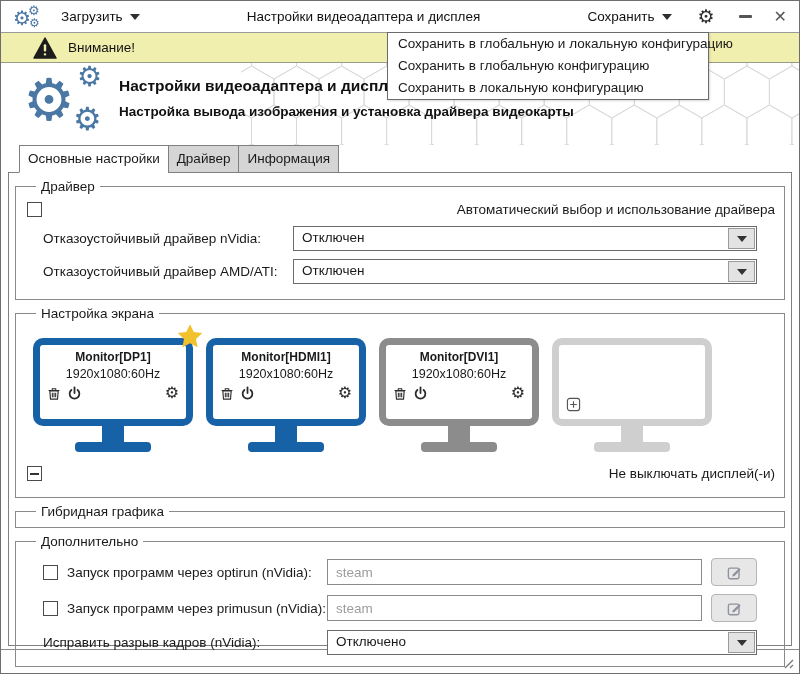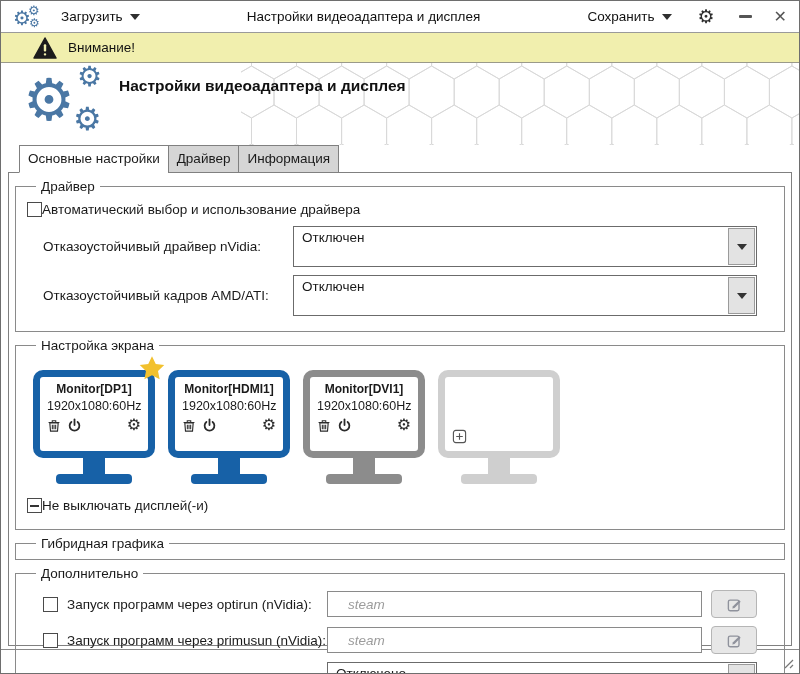--- a/index.html
+++ b/index.html
@@ -44,58 +44,58 @@
   .tab.active { background:#fff; border-bottom:1px solid #fff; }
 
   
   .main { flex:1; display:flex; flex-direction:column; padding:0 7px; }
   .panel { border:1px solid #808080; background:#fff; height:474px; padding:3px 5px 4px; z-index:2;
            display:flex; flex-direction:column; }
   fieldset { border:1px solid #8a8a8a; margin:3px 1px; padding:1px 9px 7px; }
   legend { font-size:13.5px; margin-left:11px; padding:0 5px; }
 
   .row { display:flex; align-items:center; margin:8px 18px; }
-  .cbrow { display:flex; align-items:center; margin:7px 0 9px 2px; }
+  .cbrow { display:flex; align-items:center; gap:9px; margin:7px 0 9px 2px;justify-content:space-between; }
   .cb { width:15px; height:15px; border:1px solid #4a4a4a; background:#fff; flex:none;
         display:inline-flex; align-items:center; justify-content:center; cursor:pointer; }
   .cb.checked::after { content:"\2713"; font-size:13px; font-weight:bold; color:#222; margin-top:-2px; }
   .cb.indet::after { content:""; width:9px; height:2px; background:#333; }
   .lbl { font-size:13.5px; }
 
-  .combo { flex:1; height:41px; border:1px solid #6b6b6b; background:#fff; display:flex;
+  .combo { flex:1; height:25px; border:1px solid #6b6b6b; background:#fff; display:flex;
            align-items:stretch; cursor:pointer; }
   .combo-text { flex:1; font-size:13.5px; padding:3px 8px; white-space:nowrap; overflow:hidden; }
   .combo-btn { width:27px; flex:none; background:#e3e3e3; border:1px solid #9a9a9a; margin:1px;
                display:flex; align-items:center; justify-content:center; }
   .combo-btn .caret { border-top-color:#333; }
 
   .lblcol { width:250px; flex:none; font-size:13.5px; }
   .lblcol2 { width:284px; flex:none; display:flex; align-items:center; gap:9px; font-size:13.5px; }
 
   
   .monrow { display:flex; gap:13px; padding:16px 8px 2px; }
-  .monitor { width:122px; flex:none; position:relative; cursor:pointer; }
+  .monitor { width:160px; flex:none; position:relative; cursor:pointer; }
   .mon-screen { position:relative; height:88px; background:#fff; border:7px solid #1761a7;
                 border-radius:10px; padding:5px 7px 3px; }
   .mon-name { font-size:12px; font-weight:bold; text-align:center; white-space:nowrap; }
   .mon-mode { font-size:12.5px; text-align:center; margin-top:3px; white-space:nowrap; }
   .mon-icons { display:flex; align-items:center; gap:6px; margin-top:4px; }
   .mon-gear { margin-left:auto; font-size:16px; line-height:1; color:#2b2b2b; cursor:pointer; }
   .mon-neck { width:22px; height:16px; background:#1761a7; margin:0 auto; }
   .mon-base { width:76px; height:10px; background:#1761a7; border-radius:4px; margin:0 auto; }
   .monitor.gray .mon-screen { border-color:#8c8c8c; }
   .monitor.gray .mon-neck, .monitor.gray .mon-base { background:#8c8c8c; }
   .monitor.ghost .mon-screen { border-color:#cfcfcf; }
   .monitor.ghost .mon-neck, .monitor.ghost .mon-base { background:#cfcfcf; }
   .star { position:absolute; top:-15px; right:-12px; z-index:2; }
   .addicon { position:absolute; left:7px; bottom:7px; }
 
   
-  .tinput { flex:1; height:26px; border:1px solid #8a8a8a; font-size:13.5px; padding:0 20px;
-            font-family:"Liberation Sans",sans-serif; color:#222;font-style:italic; }
+  .tinput { flex:1; height:26px; border:1px solid #8a8a8a; font-size:13.5px; padding:0 8px;
+            font-family:"Liberation Sans",sans-serif; color:#222; }
   .tinput::placeholder { color:#9c9c9c; }
   .editbtn { width:46px; height:28px; flex:none; margin-left:9px; background:#e7e7e7;
              border:1px solid #b5b5b5; border-radius:4px; display:flex; align-items:center;
              justify-content:center; cursor:pointer; }
 
   
   .statusbar { flex:1; margin:3px -7px 0; border-top:1px solid #8a8a8a; position:relative; background:#fff; }
   .grip { position:absolute; right:5px; bottom:4px; cursor:nwse-resize; }
 
   
@@ -196,20 +196,21 @@
         <polygon points="573.4,120.0 550.9,133.0 528.4,120.0 528.4,94.0 550.9,81.0 573.4,94.0" fill="none" stroke="#b0b0b0" stroke-width="0.9"></polygon>
         <polygon points="618.5,120.0 595.9,133.0 573.4,120.0 573.4,94.0 595.9,81.0 618.5,94.0" fill="none" stroke="#b0b0b0" stroke-width="0.9"></polygon>
       </svg>
     <div class="logo">
       <span class="g" style="font-size:58px;left:0;top:6px;">⚙</span>
       <span class="g" style="font-size:28px;left:54px;top:-2px;">⚙</span>
       <span class="g" style="font-size:32px;left:50px;top:38px;">⚙</span>
     </div>
     <div class="hd-text">
       <div class="hd-title">Настройки видеоадаптера и дисплея</div>
+      <div class="hd-sub">Настройка вывода изображения и установка драйвера видеокарты</div>
     </div>
   </div>
 
   <div class="tabs">
     <div class="tab active">Основные настройки</div>
     <div class="tab">Драйвер</div>
     <div class="tab">Информация</div>
   </div>
 
   <div class="main">
@@ -224,21 +225,21 @@
         <div class="row">
           <span class="lblcol">Отказоустойчивый драйвер nVidia:</span>
           <div class="combo">
             <span class="combo-text">Отключен</span>
             <span class="combo-btn">
                 <span class="caret"></span>
               </span>
           </div>
         </div>
         <div class="row">
-          <span class="lblcol">Отказоустойчивый кадров AMD/ATI:</span>
+          <span class="lblcol">Отказоустойчивый драйвер AMD/ATI:</span>
           <div class="combo">
             <span class="combo-text">Отключен</span>
             <span class="combo-btn">
                 <span class="caret"></span>
               </span>
           </div>
         </div>
       </fieldset>
 
       <fieldset>
@@ -373,14 +374,19 @@
 
     </div>
 
     <div class="statusbar">
       <svg class="grip" width="14" height="14" viewBox="0 0 14 14">
         <path d="M13 5 L5 13 M13 10 L10 13" stroke="#777" stroke-width="1.2"></path>
       </svg>
     </div>
   </div>
 
+  <div class="savemenu">
+    <div class="mi">Сохранить в глобальную и локальную конфигурацию</div>
+    <div class="mi">Сохранить в глобальную конфигурацию</div>
+    <div class="mi">Сохранить в локальную конфигурацию</div>
+  </div>
 
 </div>
 
 </body></html>

